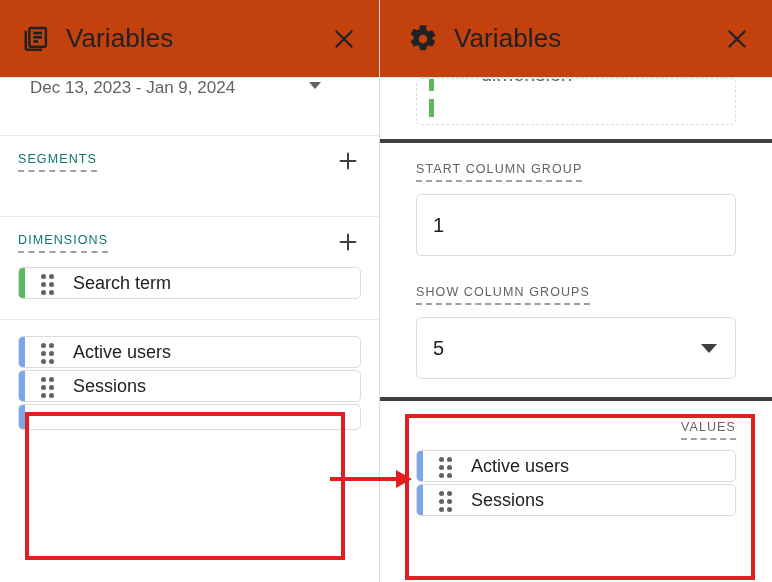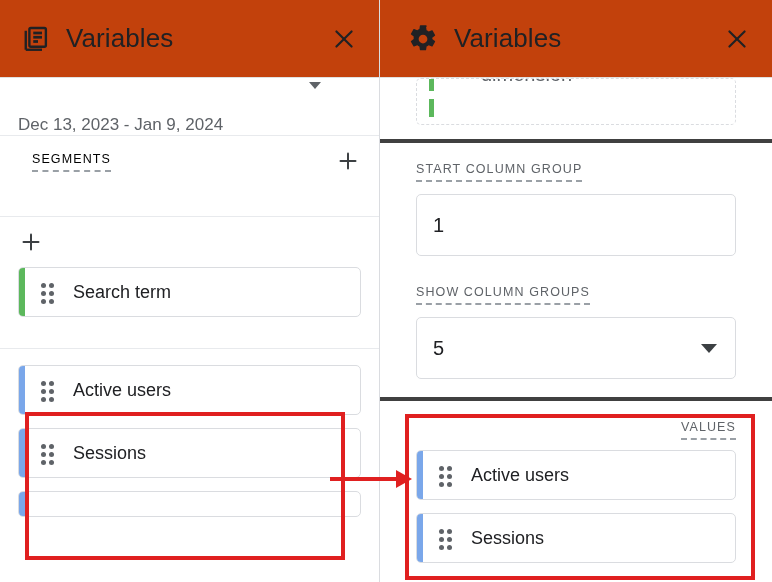--- a/index.html
+++ b/index.html
@@ -68,43 +68,42 @@
 
   .section-head {
     display: flex;
     align-items: flex-start;
     justify-content: space-between;
     margin-bottom: 12px;
   }
   .section-label {
     font-size: 12.5px;
     letter-spacing: 1.1px;
-    color: #000000;
+    color: #0f766e;
     text-transform: uppercase;
     border-bottom: 2px dashed #9aa0a6;
     padding-bottom: 3px;
     display: inline-block;
     line-height: 15px;
-    margin-left: 14px;
   }
   .add-btn {
     width: 26px; height: 26px;
     margin-top: -4px;
     display: flex; align-items: center; justify-content: center;
     cursor: pointer;
     color: #3c4043;
     flex: 0 0 auto;
   }
 
   
   .daterange-row {
     height: 58px;
     display: flex;
-    align-items: flex-end;
-    padding: 0 0;
+    align-items: flex-start;
+    padding: 0 12px;
     border-bottom: 1px solid #e8eaed;
     position: relative;
   }
   .daterange-text {
     font-size: 17px;
     color: #5f6368;
     margin-left: 18px;
   }
   .daterange-caret {
     position: absolute;
@@ -114,25 +113,25 @@
     border-left: 6px solid transparent;
     border-right: 6px solid transparent;
     border-top: 7px solid #5f6368;
   }
 
   
   .chip {
     position: relative;
     display: flex;
     align-items: center;
-    height: 50px;
+    height: 32px;
     background: #fff;
     border: 1px solid #dadce0;
     border-radius: 5px;
-    margin-bottom: 13px;
+    margin-bottom: 2px;
     padding-left: 20px;
     overflow: hidden;
     cursor: pointer;
   }
   .chip::before {
     content: "";
     position: absolute;
     left: 0; top: 0; bottom: 0;
     width: 6px;
   }
@@ -307,20 +306,21 @@
           <svg width="24" height="24" viewBox="0 0 24 24" stroke="#3c4043" stroke-width="2" stroke-linecap="round">
             <line x1="12" y1="4.5" x2="12" y2="19.5"></line>
             <line x1="4.5" y1="12" x2="19.5" y2="12"></line>
           </svg>
         </span>
       </div>
     </div>
 
     <div class="section">
       <div class="section-head">
+        <span class="section-label">DIMENSIONS</span>
         <span class="add-btn">
           <svg width="24" height="24" viewBox="0 0 24 24" stroke="#3c4043" stroke-width="2" stroke-linecap="round">
             <line x1="12" y1="4.5" x2="12" y2="19.5"></line>
             <line x1="4.5" y1="12" x2="19.5" y2="12"></line>
           </svg>
         </span>
       </div>
       <div class="chip green">
         <span class="drag">
           <span class="drag-dots">

